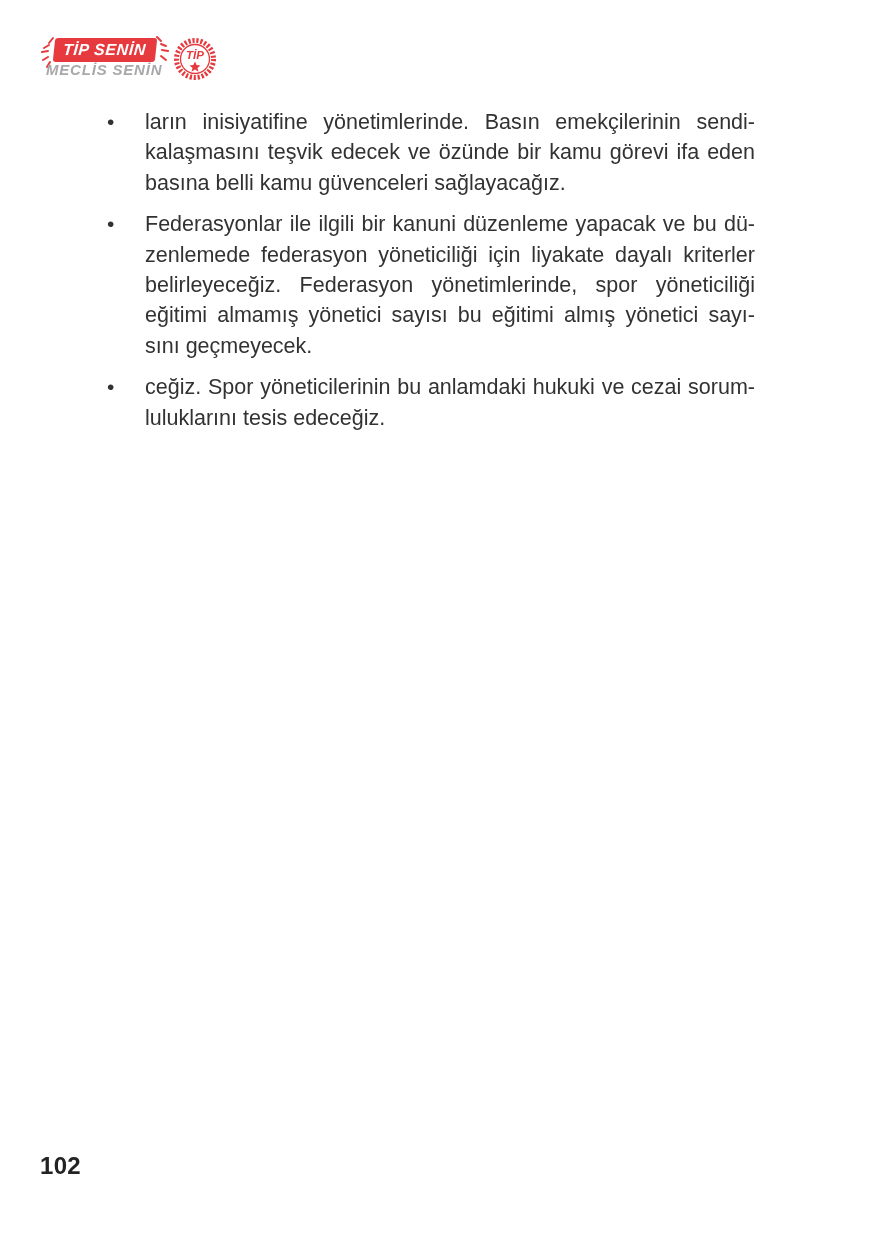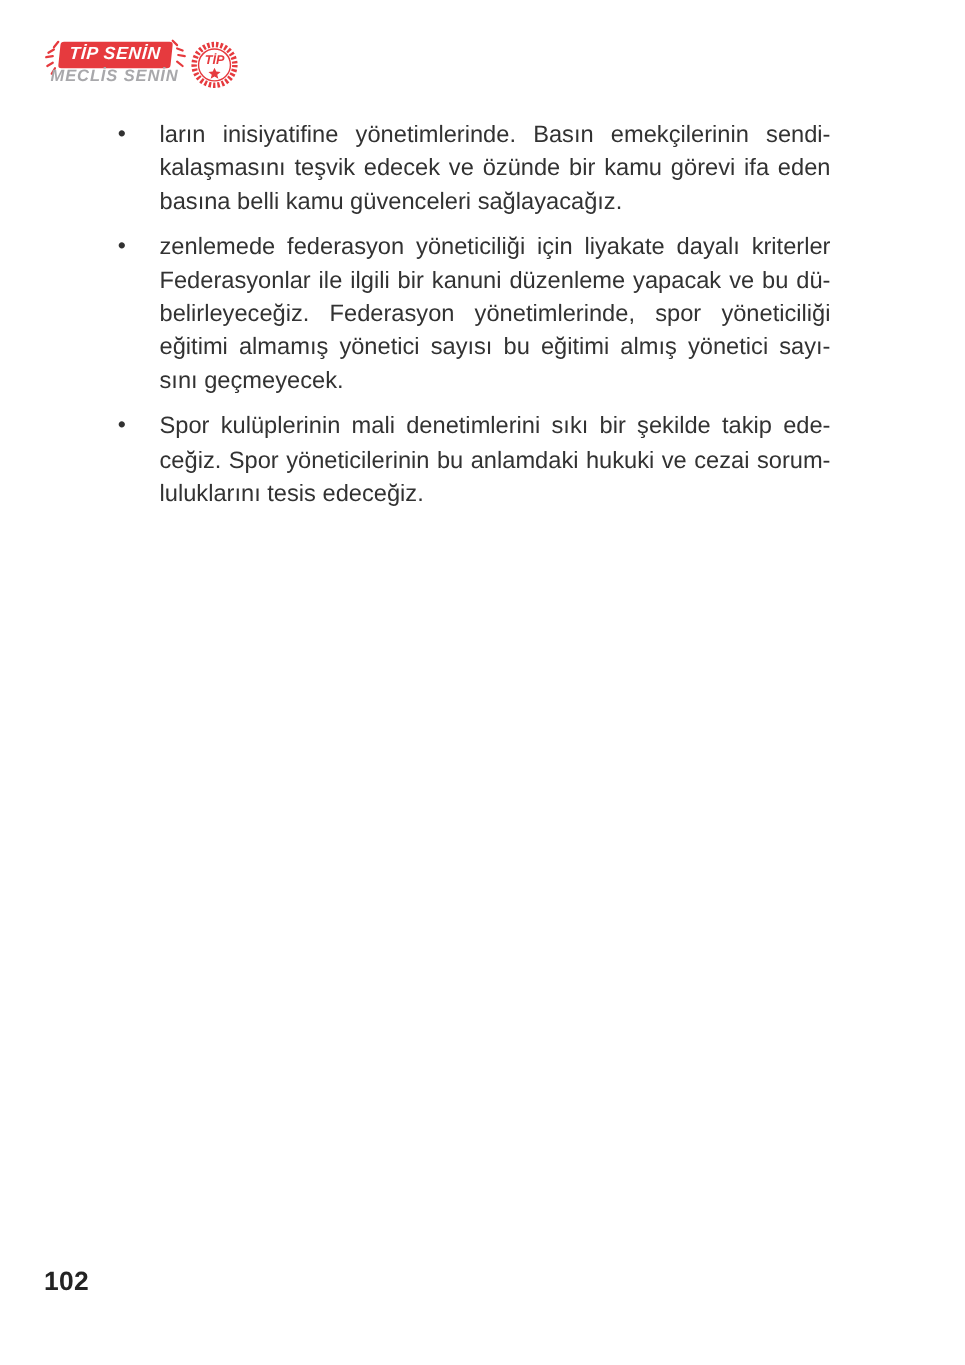--- a/index.html
+++ b/index.html
@@ -158,31 +158,30 @@
         <div class="bullet-marker">•</div>
         <div class="bullet-text">
           <div class="jline">ların inisiyatifine yönetimlerinde. Basın emekçilerinin sendi-</div>
           <div class="jline">kalaşmasını teşvik edecek ve özünde bir kamu görevi ifa eden</div>
           <div class="lline">basına belli kamu güvenceleri sağlayacağız.</div>
         </div>
       </div>
       <div class="bullet-item">
         <div class="bullet-marker">•</div>
         <div class="bullet-text">
+          <div class="jline">Federasyonlar ile ilgili bir kanuni düzenleme yapacak ve bu dü-</div>
           <div class="jline">zenlemede federasyon yöneticiliği için liyakate dayalı kriterler</div>
-          <div class="jline">Federasyonlar ile ilgili bir kanuni düzenleme yapacak ve bu dü-</div>
           <div class="jline">belirleyeceğiz. Federasyon yönetimlerinde, spor yöneticiliği</div>
           <div class="jline">eğitimi almamış yönetici sayısı bu eğitimi almış yönetici sayı-</div>
           <div class="lline">sını geçmeyecek.</div>
         </div>
       </div>
       <div class="bullet-item">
         <div class="bullet-marker">•</div>
         <div class="bullet-text">
-          <div class="jline">Spor kulüplerinin mali denetimlerini sıkı bir şekilde takip ede-</div>
           <div class="jline">ceğiz. Spor yöneticilerinin bu anlamdaki hukuki ve cezai sorum-</div>
           <div class="lline">luluklarını tesis edeceğiz.</div>
         </div>
       </div>
     </div>
 
   <div class="page-number">102</div>
 
 </div>
 

